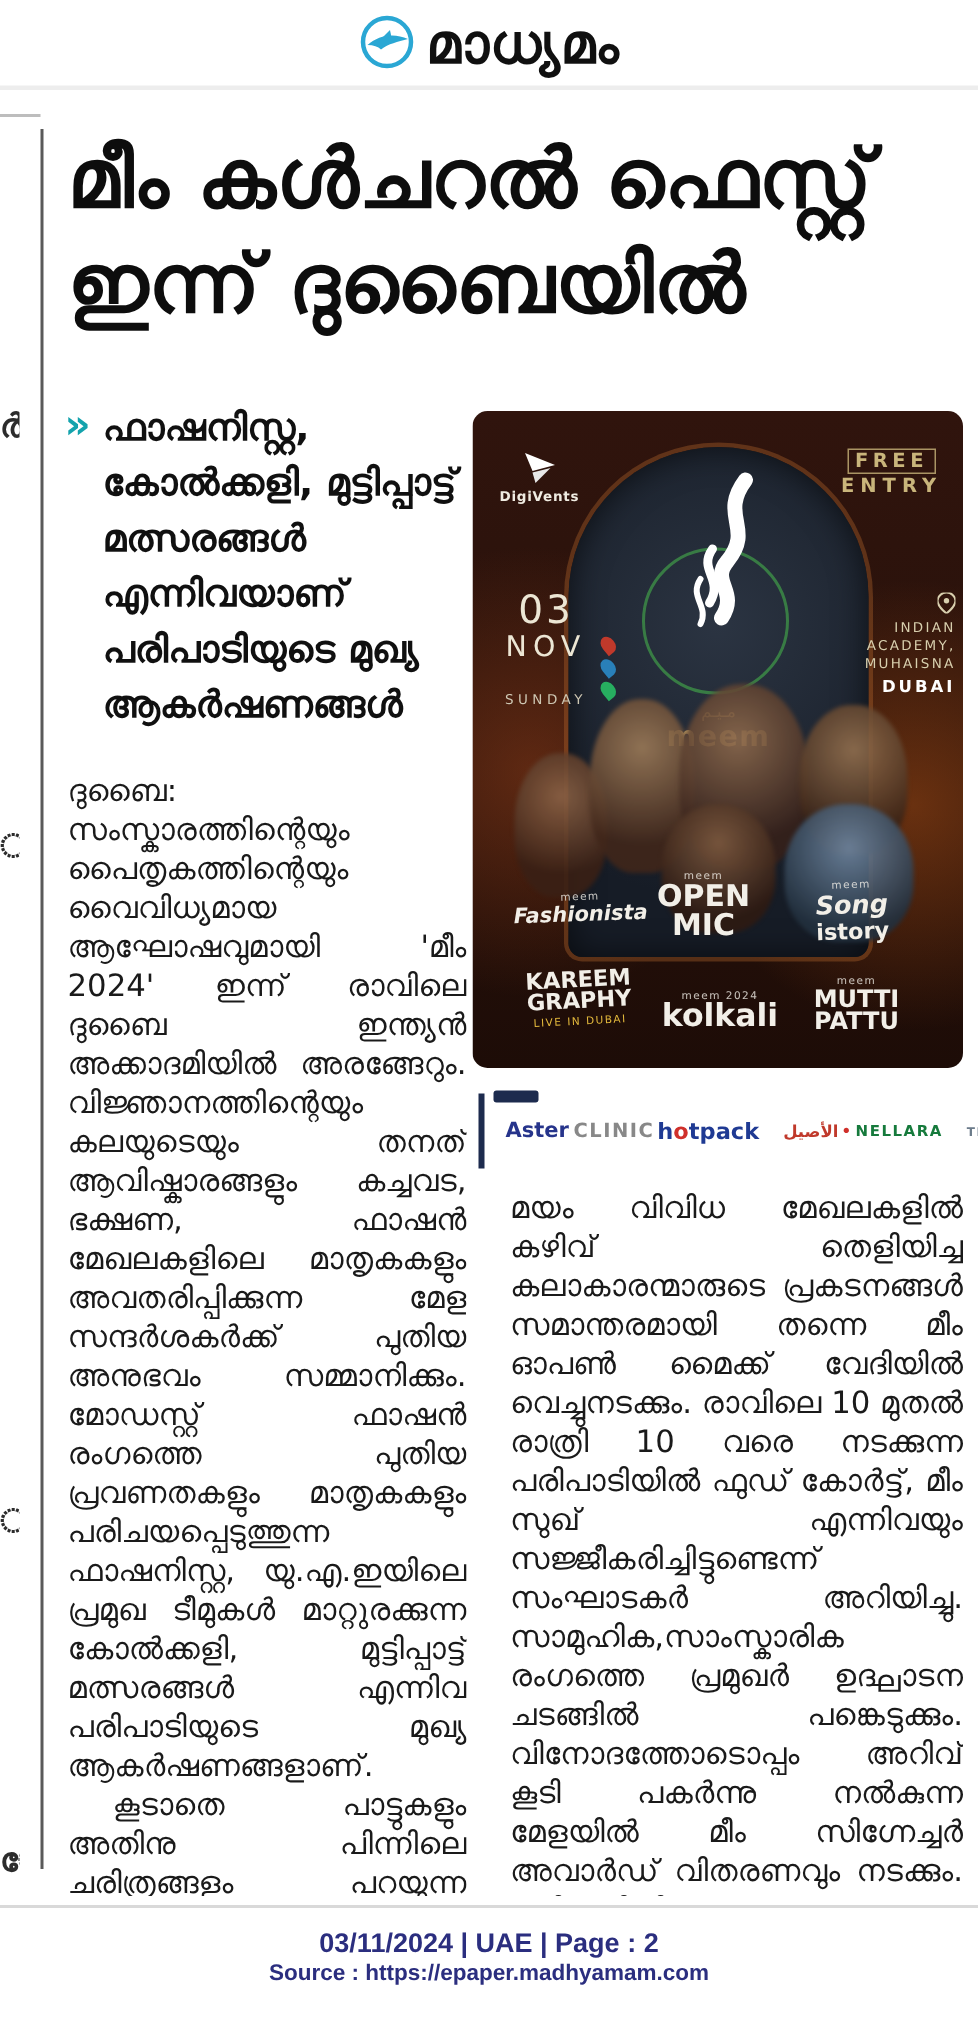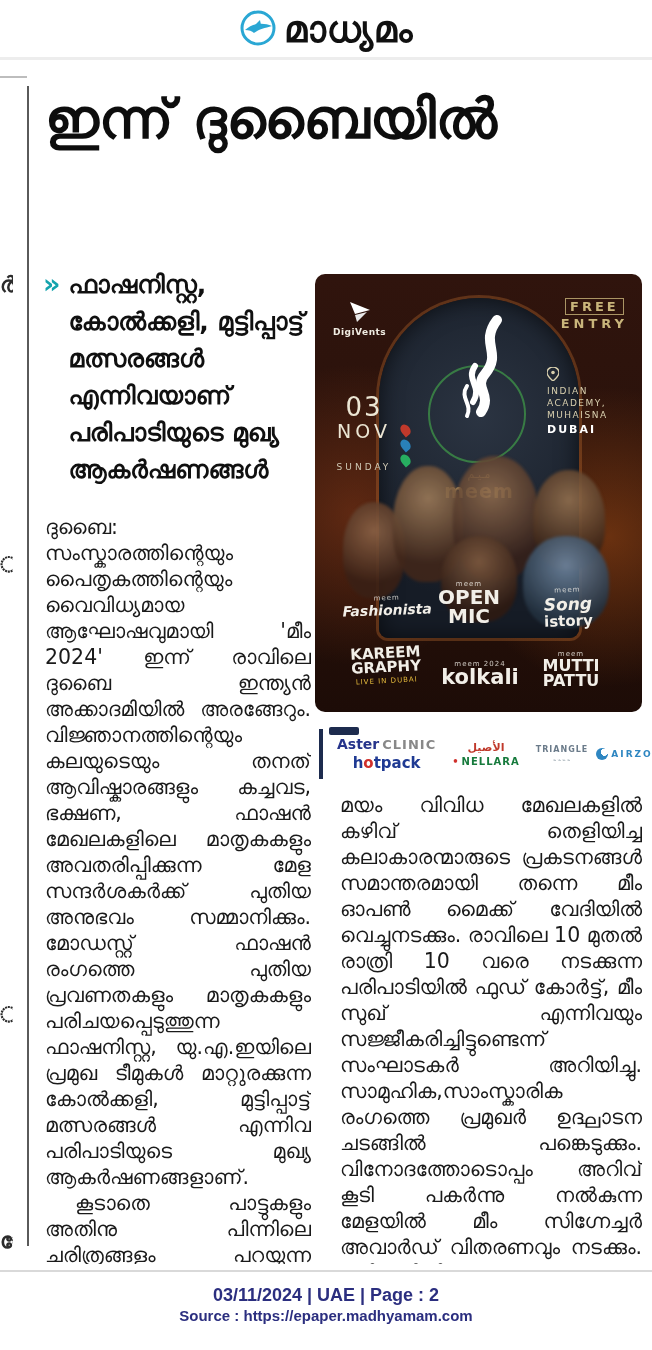--- a/index.html
+++ b/index.html
@@ -37,38 +37,38 @@
     box-shadow:0 0 0 3px rgba(190,110,50,.35), 0 0 22px rgba(0,0,0,.6) inset;}
   .digivents{position:absolute;left:18px;top:26px;display:flex;flex-direction:column;align-items:center;gap:3px;}
   .digivents-label{font-size:9px;font-weight:700;color:#f0ece2;letter-spacing:.5px;}
   .free-entry{position:absolute;right:14px;top:22px;text-align:center;color:#c9b57b;}
   .free-entry .l1{font-size:13px;font-weight:800;letter-spacing:3px;border:1px solid rgba(201,181,123,.8);padding:0 4px;display:inline-block;}
   .free-entry .l2{font-size:13px;font-weight:700;letter-spacing:4px;margin-top:1px;}
   .date-block{position:absolute;left:18px;top:118px;text-align:center;color:#ece6d4;width:62px;}
   .date-day{font-size:26px;font-weight:400;letter-spacing:2px;}
   .date-month{font-size:19px;letter-spacing:4px;margin-top:-2px;}
   .date-weekday{font-size:9px;letter-spacing:3px;color:#cfc8b4;margin-top:20px;}
-  .venue{position:absolute;left:232px;top:92px;text-align:left;color:#d8cfae;width:90px;}
+  .venue{position:absolute;left:232px;top:120px;text-align:right;color:#d8cfae;width:90px;}
   .venue .vl{font-size:9px;letter-spacing:1.5px;line-height:12px;}
   .venue .vd{font-size:11px;font-weight:800;color:#fff;letter-spacing:2px;margin-top:2px;}
   .brand{position:absolute;left:104px;top:196px;text-align:center;width:120px;color:#c9a96a;}
   .brand-arabic{font-size:11px;line-height:10px;}
   .brand-name{font-size:19px;font-weight:700;letter-spacing:1px;}
   .drops{position:absolute;left:86px;top:150px;display:flex;flex-direction:column;gap:3px;}
   .drop{width:9px;height:12px;border-radius:50% 50% 50% 0;transform:rotate(-40deg);}
   .portrait{position:absolute;border-radius:48% 48% 42% 42%;filter:blur(1.5px);opacity:.9;}
   .ev{position:absolute;text-align:center;color:#f2efe8;}
   .ev .tiny{font-size:7px;letter-spacing:1px;opacity:.8;display:block;}
   .ev .big{font-weight:900;line-height:.95;display:block;}
   .ev .script{font-style:italic;font-weight:700;display:block;}
   .ev .sub{font-size:7px;color:#e3b93c;letter-spacing:1px;display:block;margin-top:2px;}
   
   .sponsors{left:315px;top:714px;width:327px;height:80px;background:#fff;display:flex;align-items:center;justify-content:flex-start;gap:8px;padding-left:6px;box-sizing:border-box;}
   .sp-div{width:1px;height:46px;background:#dcdcdc;}
-  .sp-col{display:flex;flex-direction:column;align-items:center;justify-content:center;gap:2px;}
+  .sp-col{display:flex;flex-direction:row;align-items:center;justify-content:center;gap:2px;}
   .badge{width:46px;height:46px;border-radius:50%;background:radial-gradient(circle at 50% 45%, #d9b85c 0 35%, #1d2b4e 36%);box-shadow:0 0 0 2px #1d2b4e;position:relative;}
   .badge:before{content:"";position:absolute;left:8px;top:-4px;width:30px;height:8px;background:#1d2b4e;border-radius:2px;}
   .aster-row{font-weight:800;color:#26348b;font-size:14px;display:flex;align-items:baseline;gap:3px;}
   .aster-sub{font-size:13px;color:#888;font-weight:700;letter-spacing:1px;}
   .hotpack{font-weight:800;color:#1f3a93;font-size:15px;}
   .hotpack .o{color:#d0302b;}
   .alaseel{color:#c0392b;font-size:11px;font-weight:700;}
   .nellara{color:#167a3c;font-size:10px;font-weight:800;letter-spacing:1px;}
   .nellara:before{content:"•";color:#d0302b;margin-right:2px;}
   .triangle{color:#6b7b8a;font-size:8px;font-weight:800;letter-spacing:1px;}
@@ -102,20 +102,21 @@
 <div class="abs mast-hairline"></div>
 
 <div class="abs top-tick"></div>
 <div class="abs col-rule"></div>
 <div class="abs frag" style="top:272px;">ർ</div>
 <div class="abs frag" style="top:552px;">ം</div>
 <div class="abs frag" style="top:1002px;">ാ</div>
 <div class="abs frag" style="top:1228px;">േ</div>
 
 <div class="abs headline">
+  <div>മീം കൾചറൽ ഫെസ്റ്റ്</div>
   <div>ഇന്ന് ദുബൈയിൽ</div>
 </div>
 
 <div class="abs lead">
   <span class="lead-marker">»</span>
   <span class="lead-text">ഫാഷനിസ്റ്റ, കോൽക്കളി, മുട്ടിപ്പാട്ട് മത്സരങ്ങൾ എന്നിവയാണ് പരിപാടിയുടെ മുഖ്യ ആകർഷണങ്ങൾ</span>
 </div>
 
 <div class="abs poster">
   <div class="arch"></div>

